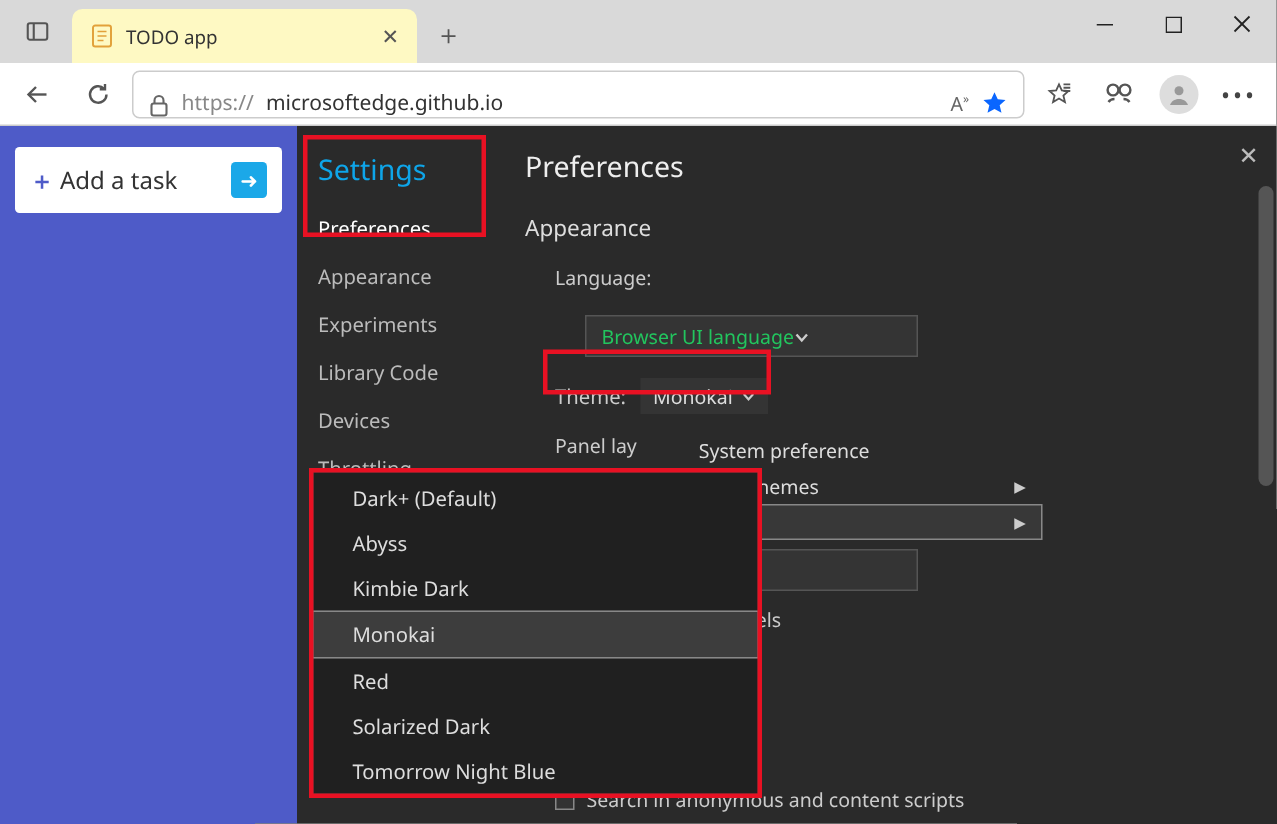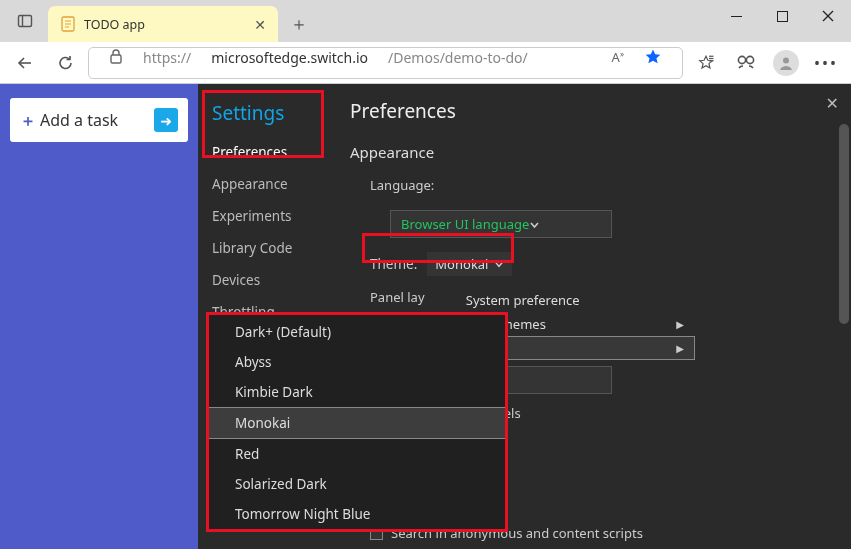--- a/index.html
+++ b/index.html
@@ -11,21 +11,21 @@
   .tab { height: 36px; background: #fef9c3; border-radius: 7px 7px 0 0; display: flex; align-items: center; padding: 0 12px; margin-left: 6px; min-width: 230px; position: relative; }
   .tab .favicon { width: 16px; height: 16px; margin-right: 8px; }
   .tab-title { font-size: 12.5px; color: #333; flex: 1; }
   .tab-close { font-size: 14px; color: #555; }
   .newtab { width: 34px; height: 34px; display:flex; align-items:center; justify-content:center; color:#555; font-size:18px; margin-left:4px; margin-bottom:2px;}
   .winctrl { position:absolute; right:0; top:0; display:flex; }
   .winbtn { width:46px; height:32px; display:flex; align-items:center; justify-content:center; color:#222; }
 
   .addrrow { height: 42px; background:#fff; display:flex; align-items:center; padding: 0 8px; gap:6px; border-bottom:1px solid #ccc;}
   .navbtn { width:34px; height:32px; display:flex; align-items:center; justify-content:center; color:#555; border-radius:4px;}
-  .addrbox { flex:1; height:32px; border:1px solid #ccc; border-radius:5px; display:flex; align-items:flex-start; padding:0 20px; font-size:14px; color:#777; gap:20px;}
+  .addrbox { flex:1; height:32px; border:1px solid #ccc; border-radius:5px; display:flex; align-items:flex-end; padding:0 10px; font-size:14px; color:#777; gap:8px;}
   .addrbox .path { color:#333; }
   .icon-btn { width:34px; height:32px; display:flex; align-items:center; justify-content:center; color:#555; }
   .star { color:#0a66ff; }
   .avatar { width:26px; height:26px; background:#ddd; border-radius:50%; display:flex; align-items:center; justify-content:center; color:#888;}
 
   
   .page { display:flex; height: calc(549px - 84px); }
   .left { width:198px; background:#4e5bc8; padding:14px 10px; }
   .addtask { background:#fff; border-radius:3px; height:44px; display:flex; align-items:center; justify-content:space-between; padding:0 10px; font-size:16px; color:#333; }
   .addtask .plus { width:16px; color:#4e5bc8; font-weight:bold; margin-right:4px;}
@@ -125,22 +125,21 @@
       </svg>
     </div>
   <div class="addrbox">
     <span>
         <svg width="14" height="16" viewBox="0 0 14 16" fill="none" stroke="#666" stroke-width="1.4">
           <rect x="2" y="7" width="10" height="8" rx="1.5"></rect>
           <path d="M4 7V5a3 3 0 0 1 6 0v2"></path>
         </svg>
       </span>
     <span style="color:#888">https://</span>
-      <span class="path">microsoftedge.switch.io</span>
-      <span style="color:#888">/Demos/demo-to-do/</span>
+      <span class="path">microsoftedge.github.io</span>
     <span style="flex:1"></span>
     <span style="font-size:13px;color:#666">A<sup style="font-size:8px">»</sup></span>
     <span class="star">
         <svg width="18" height="18" viewBox="0 0 24 24" fill="#0a66ff">
           <path d="M12 2l2.9 6.3 6.9.6-5.2 4.6 1.6 6.8L12 16.9 5.8 20.3l1.6-6.8L2.2 8.9l6.9-.6z"></path>
         </svg>
       </span>
   </div>
   <div class="icon-btn">
       <svg width="18" height="18" viewBox="0 0 24 24" fill="none" stroke="#555" stroke-width="1.6">

